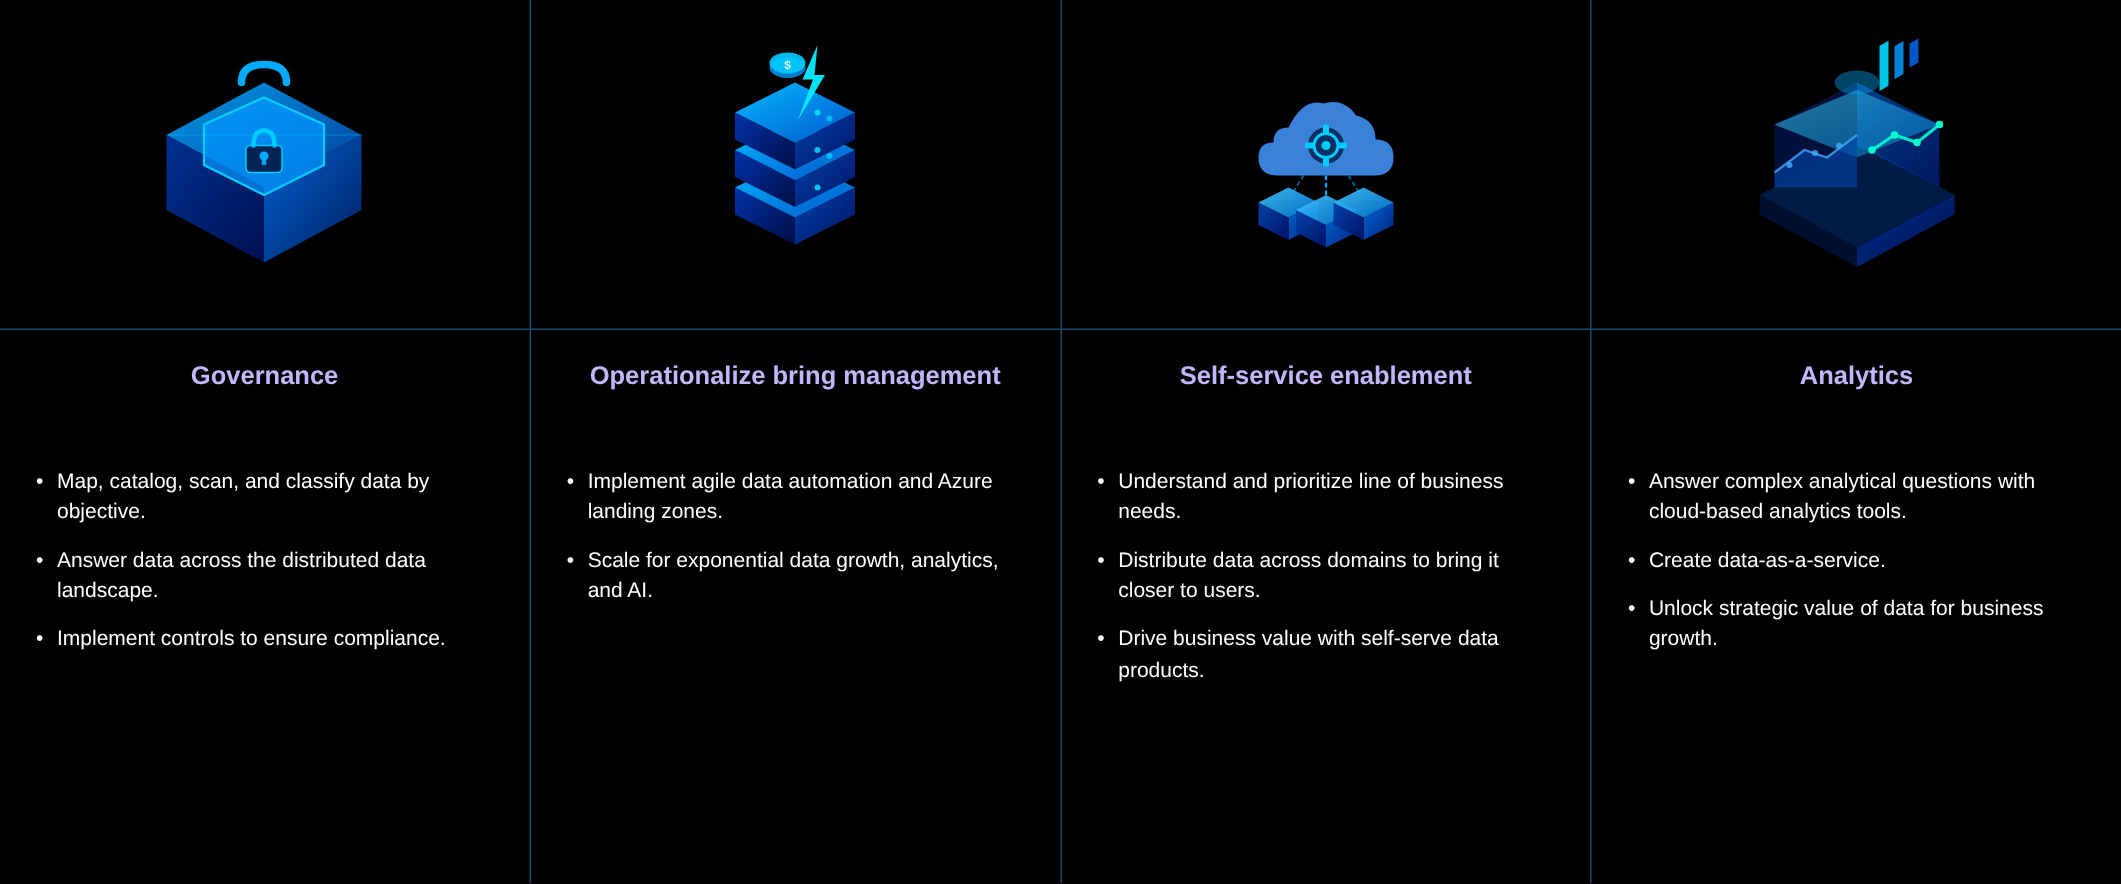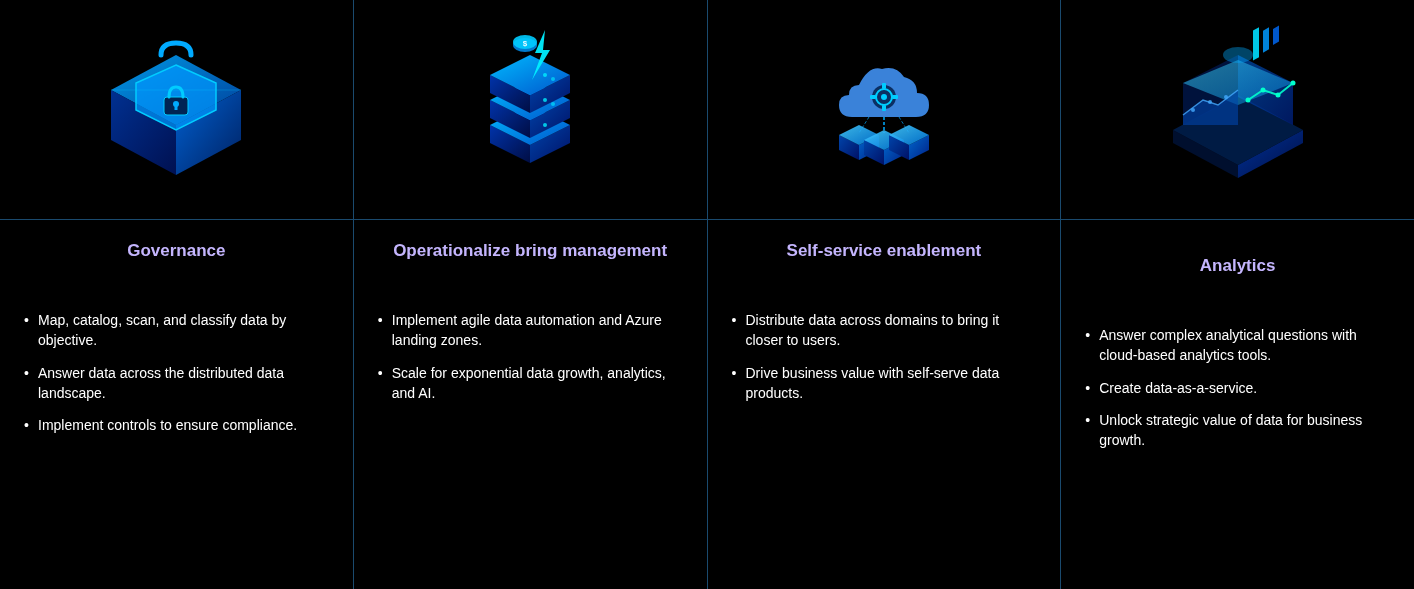--- a/index.html
+++ b/index.html
@@ -23,21 +23,20 @@
     .column {
       flex: 1;
       display: flex;
       flex-direction: column;
       border-right: 1px solid #1a4a6e;
       padding: 0;
     }
 
     .column:last-child {
       border-right: none;
-      gap: 15px;
     }
 
     .icon-area {
       height: 220px;
       display: flex;
       align-items: center;
       justify-content: center;
       padding: 20px;
       border-bottom: 1px solid #1a4a6e;
     }
@@ -242,20 +241,21 @@
         <polygon points="60,115 80,105 100,115 80,125" fill="url(#sg1)" opacity="0.9"></polygon>
 
         <polygon points="105,120 125,110 125,125 105,135" fill="url(#sg2)"></polygon>
         <polygon points="85,110 105,120 105,135 85,125" fill="url(#sg3)"></polygon>
         <polygon points="85,110 105,100 125,110 105,120" fill="url(#sg1)" opacity="0.9"></polygon>
       </svg>
     </div>
     <div class="text-area">
       <div class="column-title">Self-service enablement</div>
       <ul class="bullet-list">
+        <li>Understand and prioritize line of business needs.</li>
         <li>Distribute data across domains to bring it closer to users.</li>
         <li>Drive business value with self-serve data products.</li>
       </ul>
     </div>
   </div>
 
   <div class="column">
     <div class="icon-area">
 
       <svg class="icon-svg-wide" viewBox="0 0 200 170" xmlns="http://www.w3.org/2000/svg">

